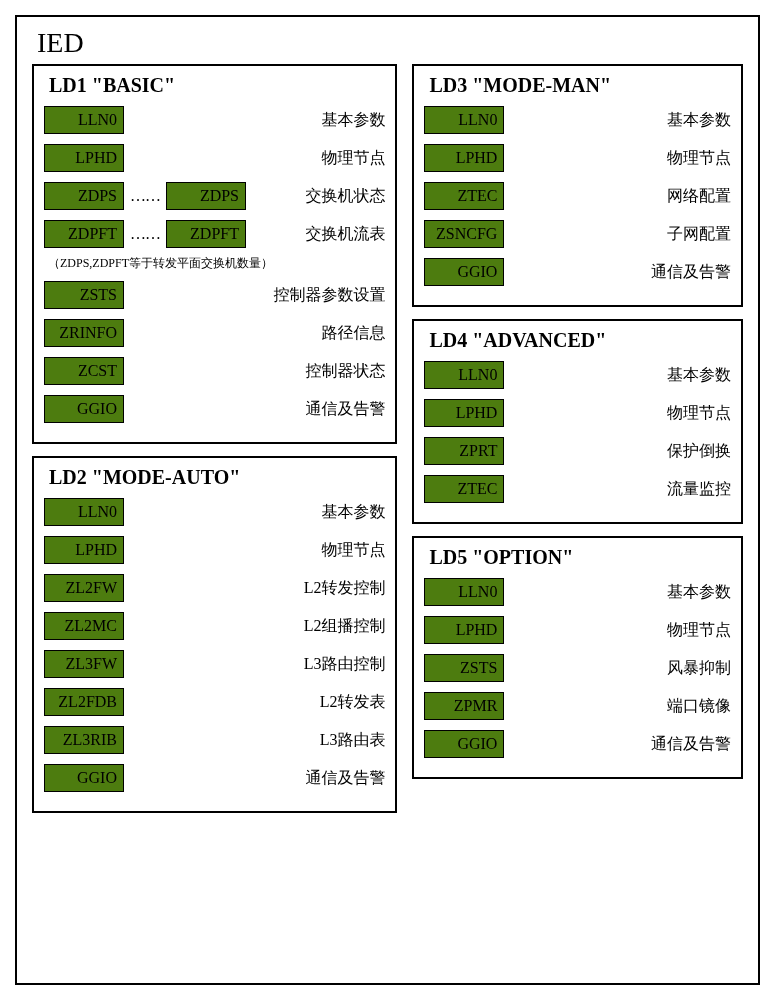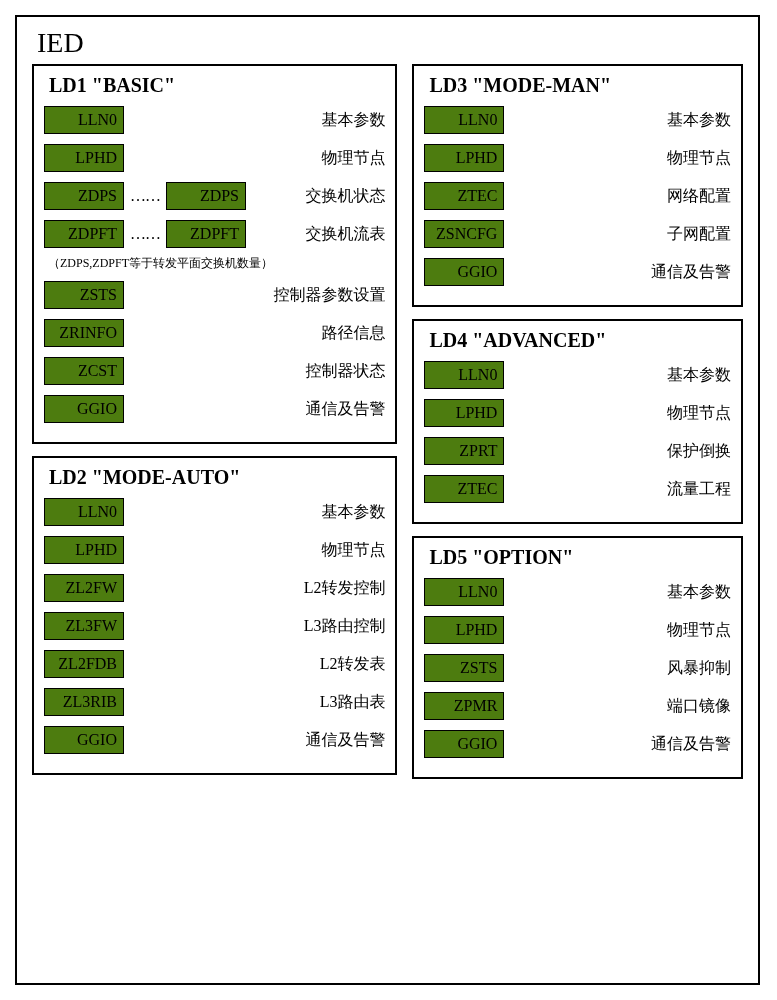--- a/index.html
+++ b/index.html
@@ -136,20 +136,24 @@
         </div>
         <div class="row">
           <span class="node-box">LPHD</span>
           <span class="label">物理节点</span>
         </div>
         <div class="row">
           <span class="node-box">ZL2FW</span>
           <span class="label">L2转发控制</span>
         </div>
         <div class="row">
+          <span class="node-box">ZL2MC</span>
+          <span class="label">L2组播控制</span>
+        </div>
+        <div class="row">
           <span class="node-box">ZL3FW</span>
           <span class="label">L3路由控制</span>
         </div>
         <div class="row">
           <span class="node-box">ZL2FDB</span>
           <span class="label">L2转发表</span>
         </div>
         <div class="row">
           <span class="node-box">ZL3RIB</span>
           <span class="label">L3路由表</span>
@@ -197,21 +201,21 @@
         <div class="row">
           <span class="node-box">LPHD</span>
           <span class="label">物理节点</span>
         </div>
         <div class="row">
           <span class="node-box">ZPRT</span>
           <span class="label">保护倒换</span>
         </div>
         <div class="row">
           <span class="node-box">ZTEC</span>
-          <span class="label">流量工程</span>
+          <span class="label">流量监控</span>
         </div>
       </div>
 
       <div class="ld-box">
         <div class="ld-title">LD5  "OPTION"</div>
         <div class="row">
           <span class="node-box">LLN0</span>
           <span class="label">基本参数</span>
         </div>
         <div class="row">

